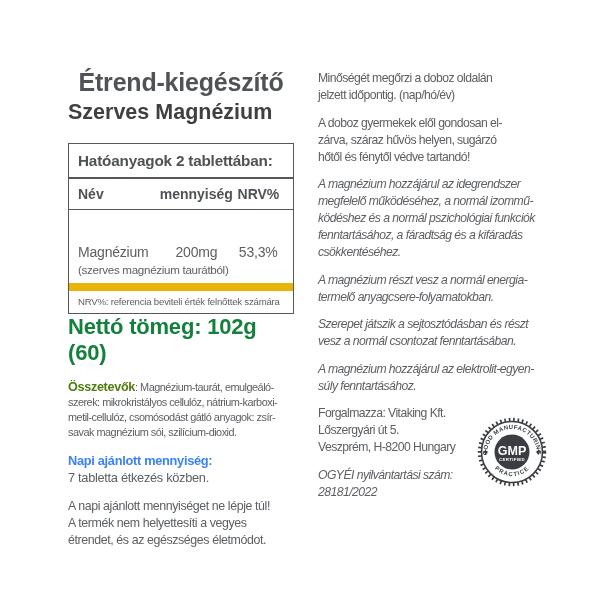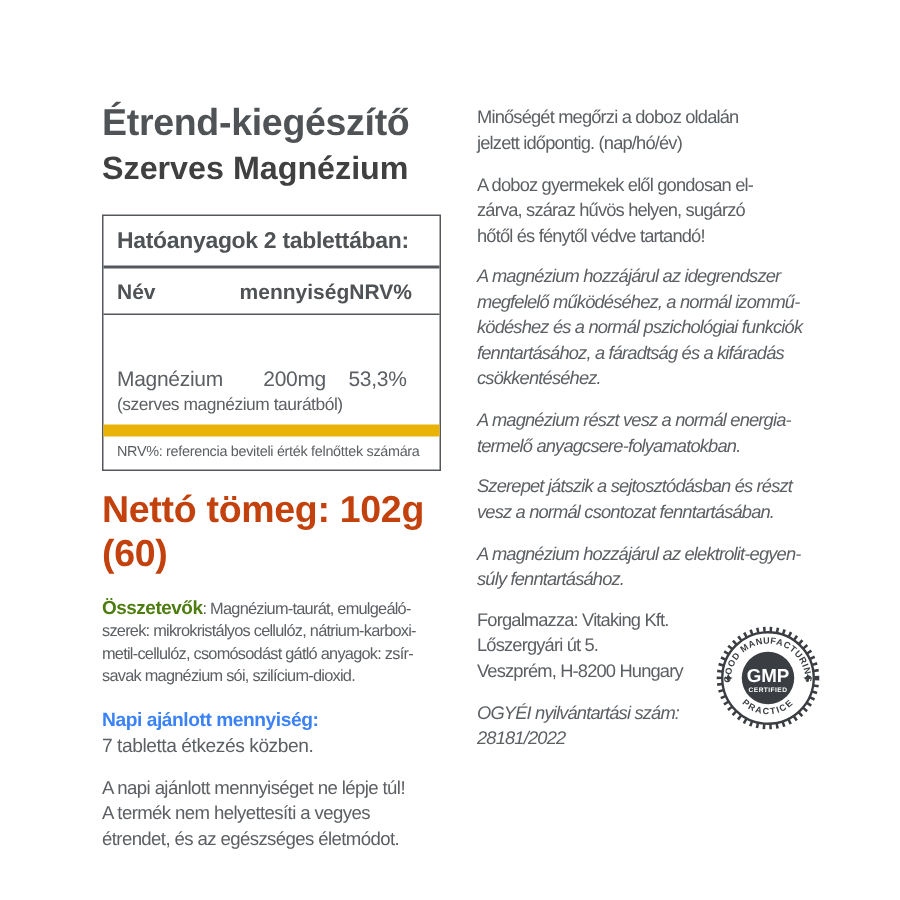--- a/index.html
+++ b/index.html
@@ -4,36 +4,36 @@
 <style>
   html,body { margin:0; padding:0; background:#ffffff; }
   .sheet {
     position:relative; width:600px; height:600px; background:#ffffff;
     font-family:"Liberation Sans", sans-serif; color:#5c6064; overflow:hidden;
   }
   .pre { white-space:pre-line; }
 
   
   .col-left { position:absolute; left:68px; top:68px; width:226px; }
-  .title    { font-size:25px; font-weight:700; color:#4f5356; line-height:1.15; letter-spacing:-0.2px; }
+  .title    { font-size:25px; font-weight:700; color:#4f5356; line-height:1.15; letter-spacing:-0.2px;text-align:center; }
   .subtitle { font-size:21.5px; font-weight:700; color:#404040; line-height:1.2; margin-top:3px; }
 
   .facts { border:1.5px solid #54585c; margin-top:17px; }
   .facts-header { font-weight:700; font-size:15.3px; color:#4f5356; padding:8px 9px 7px;
                   border-bottom:2.5px solid #54585c; letter-spacing:-0.2px; }
   .grid3 { display:grid; grid-template-columns:1.15fr 1fr 0.72fr; align-items:baseline; }
-  .grid3 .c { text-align:center; } .grid3 .r { text-align:left; }
+  .grid3 .c { text-align:center; } .grid3 .r { text-align:center; }
   .facts-cols { font-weight:700; font-size:14px; color:#4f5356; padding:7px 9px;
                 border-bottom:1.5px solid #54585c; }
   .facts-data { padding:8px 9px 7px; border-bottom:8px solid #eab308;margin-top:26px; }
   .facts-row  { font-size:14px; letter-spacing:-0.2px; }
   .facts-note { font-size:11.6px; margin-top:3px; letter-spacing:-0.3px; }
   .facts-foot { font-size:9.6px; padding:5px 9px 6px; letter-spacing:-0.2px; white-space:nowrap; }
 
-  .net { font-size:25px; font-weight:700; color:#c2410c; margin-top:12px; letter-spacing:-0.2px; }
+  .net { font-size:22px; font-weight:700; color:#15803d; letter-spacing:-0.2px; }
 
   .ingredients { margin-top:14px; font-size:10.9px; line-height:15px; letter-spacing:-0.5px; }
   .ingredients .lbl { font-weight:700; font-size:12.6px; color:#4d7c0f; letter-spacing:-0.3px; }
 
   .daily { margin-top:12px; font-size:12.8px; line-height:17px; letter-spacing:-0.3px; }
   .daily .lbl { font-weight:700; color:#3b82f6; }
 
   .warning { margin-top:12px; font-size:12.4px; line-height:17px; letter-spacing:-0.4px; }
 
   

